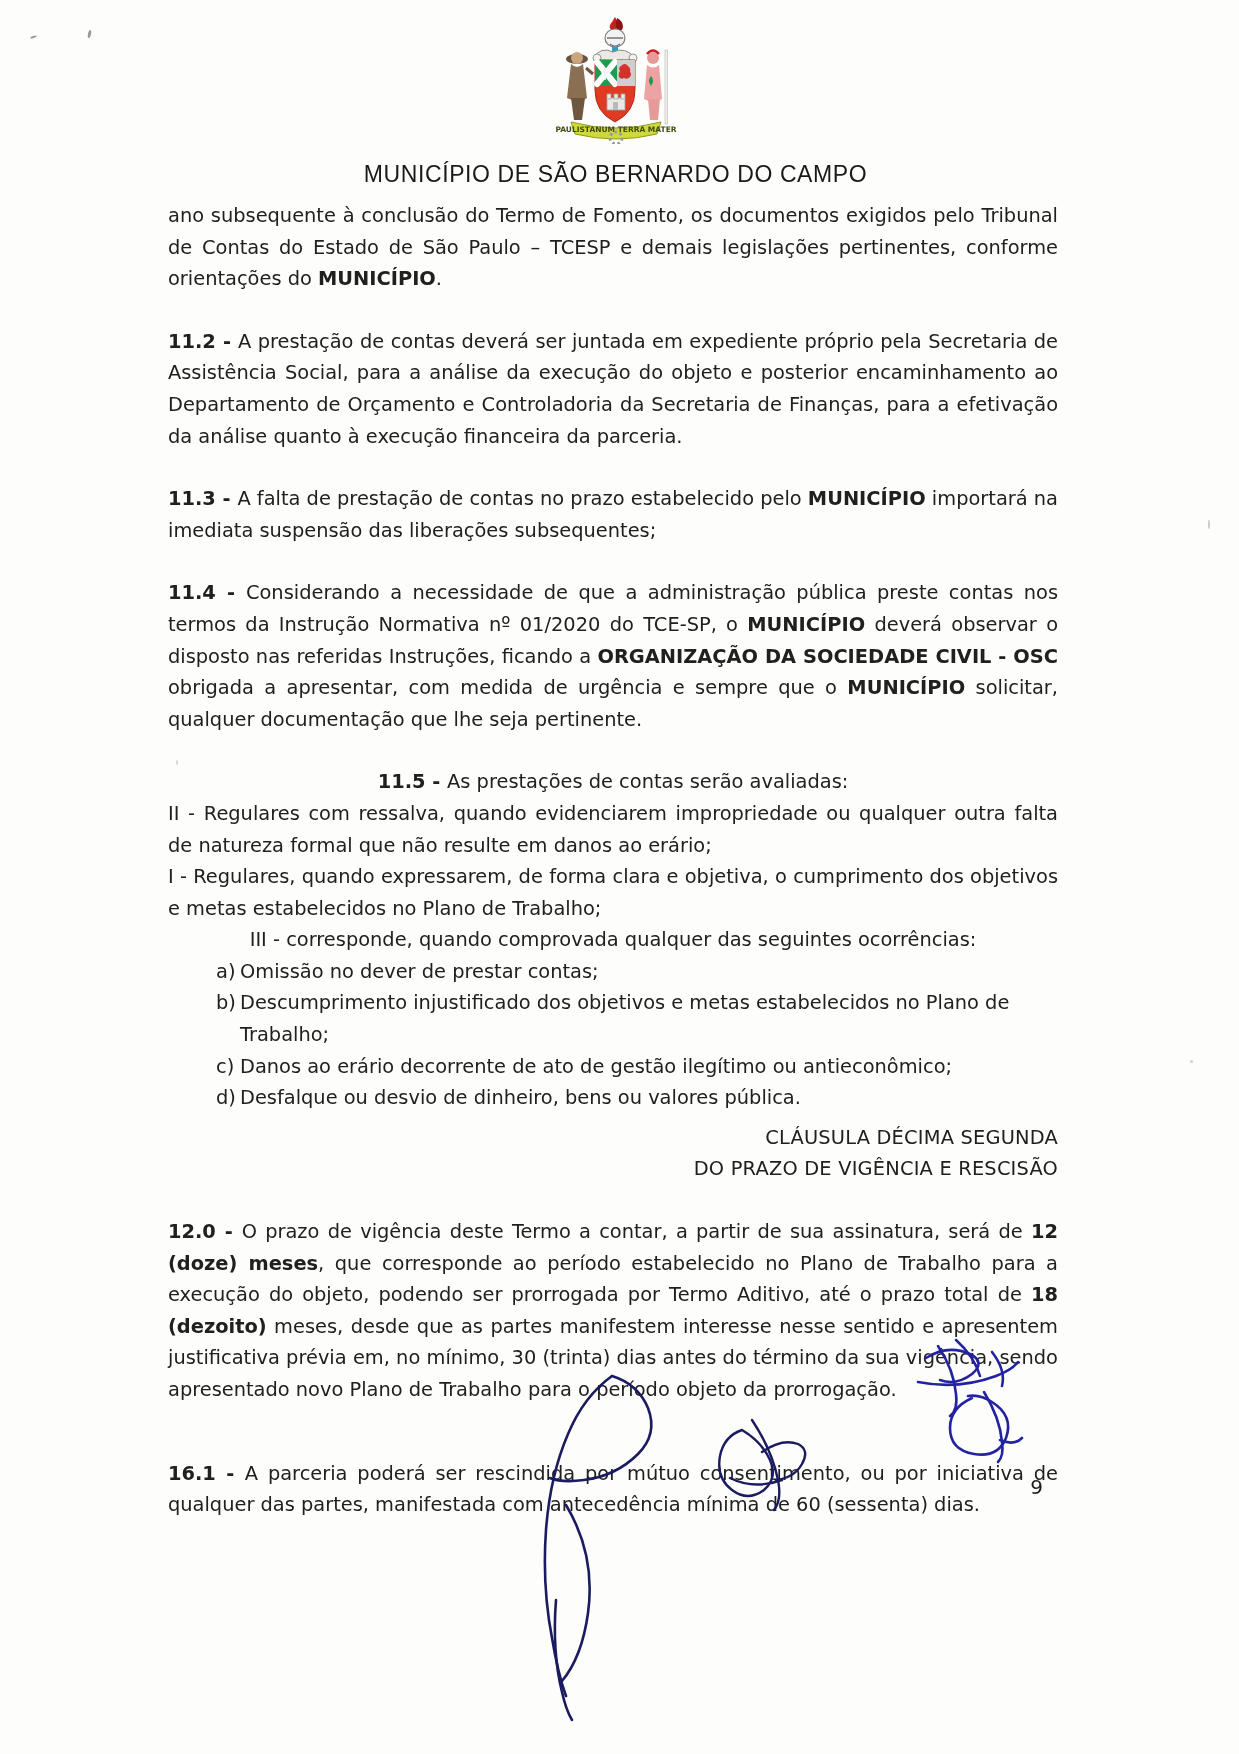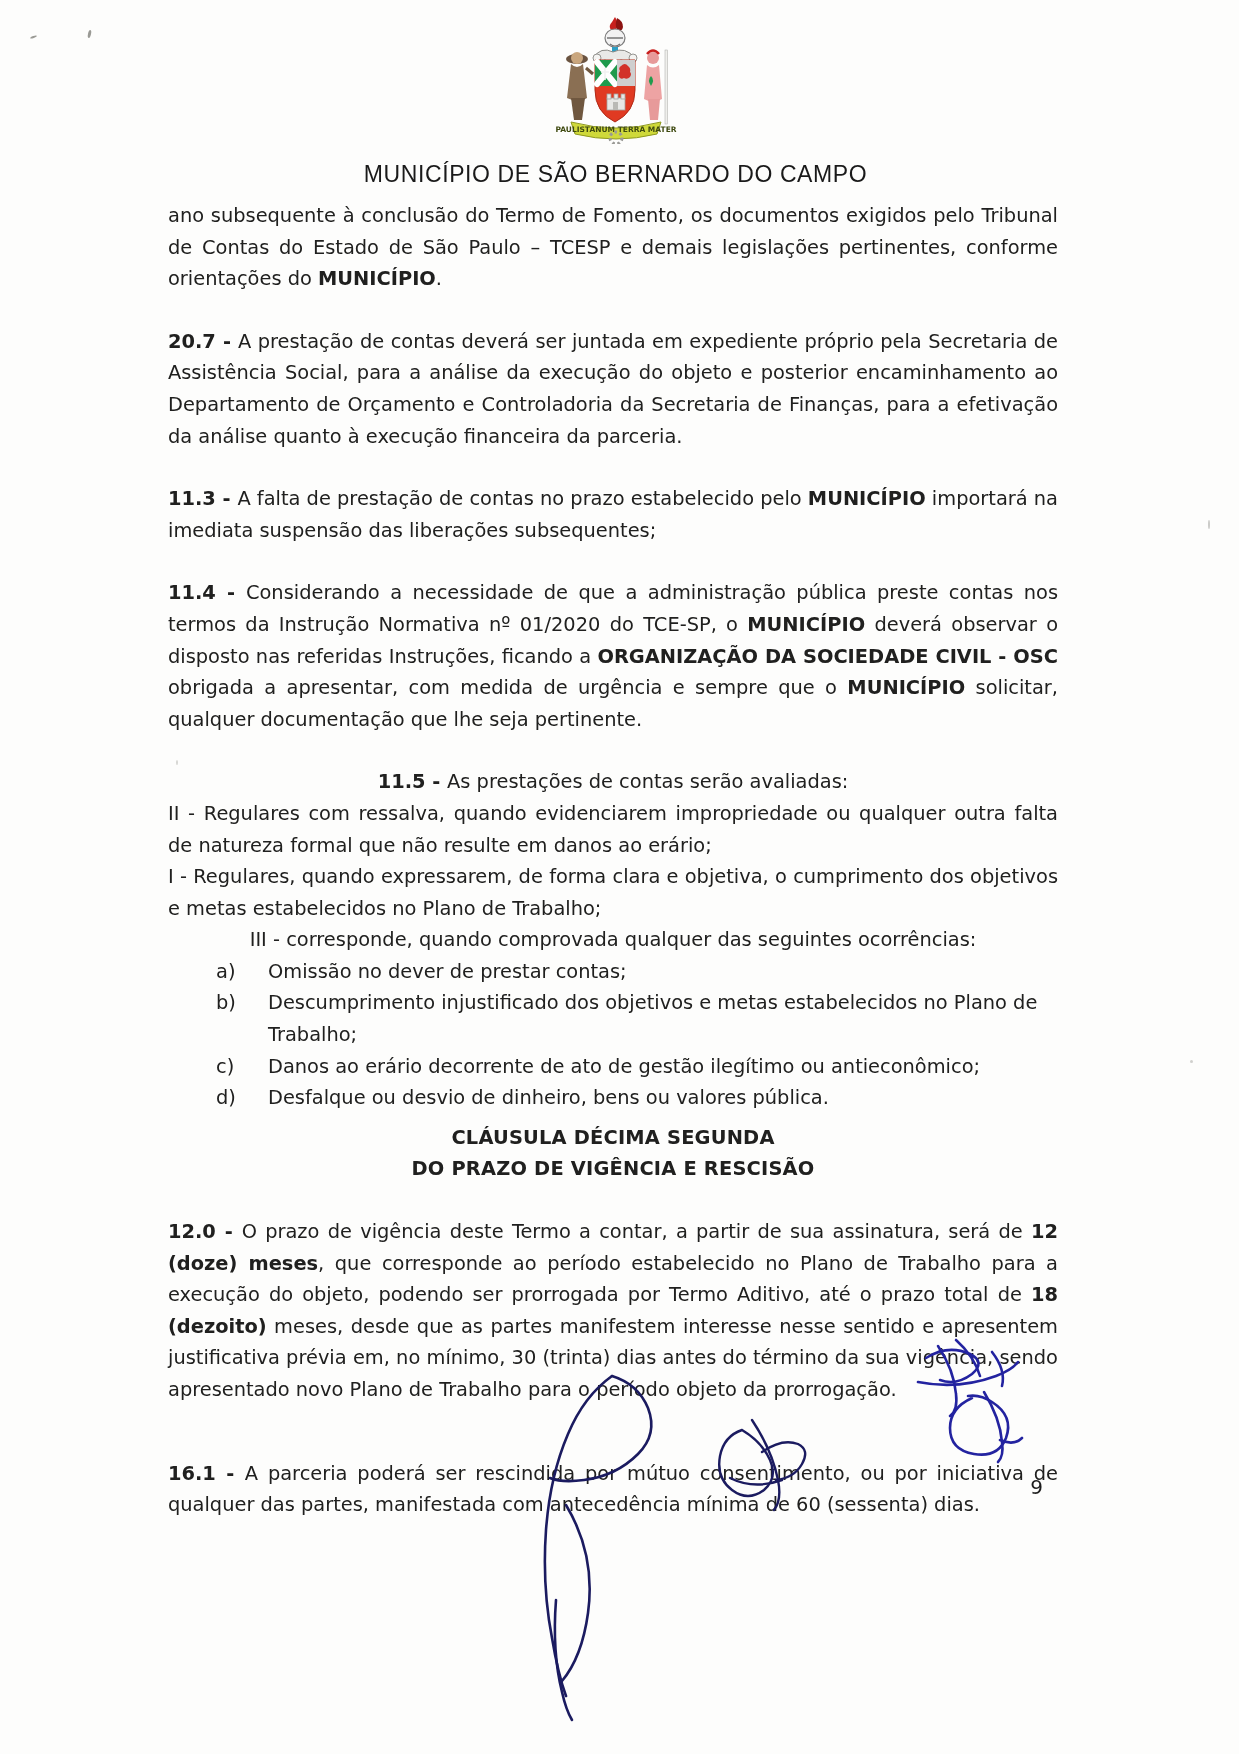--- a/index.html
+++ b/index.html
@@ -57,25 +57,25 @@
   .gap-sm { height: 8px; }
   .gap-lg { height: 52px; }
   b, .b { font-weight: bold; }
 
   .list-line { text-align: justify; }
   .list-line.nojust { text-align: center; }
 
   .alpha-list { margin: 0; padding: 0; list-style: none; }
   .alpha-item { display: flex; text-align: left; }
   .alpha-mark { width: 72px; flex: 0 0 72px; padding-left: 48px; }
-  .alpha-text { flex: 1 1 auto; margin-left: 28px; }
+  .alpha-text { flex: 1 1 auto; }
 
   .clause-title {
-    text-align: center;
-    font-weight: bold;
+    text-align: right;
+    font-weight: normal;
     letter-spacing: .2px;
   }
 
   
   .sig-layer { position: absolute; left: 0; top: 0; width: 1239px; height: 1754px; pointer-events: none; }
   .page-number {
     position: absolute;
     right: 196px;
     top: 1475px;
     font-size: 20px;
@@ -146,21 +146,21 @@
     </div>
     <div class="org-title">MUNICÍPIO DE SÃO BERNARDO DO CAMPO</div>
   </div>
 
   <div class="doc-body">
 
     <p class="para"><span>ano subsequente à conclusão do Termo de Fomento, os documentos exigidos pelo Tribunal de Contas do Estado de São Paulo – TCESP e demais legislações pertinentes, conforme orientações do </span><b>MUNICÍPIO</b><span>.</span></p>
 
     <div class="gap"></div>
 
-    <p class="para"><b>20.7 - </b><span>A prestação de contas deverá ser juntada em expediente próprio pela Secretaria de Assistência Social, para a análise da execução do objeto e posterior encaminhamento ao Departamento de Orçamento e Controladoria da Secretaria de Finanças, para a efetivação da análise quanto à execução financeira da parceria.</span></p>
+    <p class="para"><b>11.2 - </b><span>A prestação de contas deverá ser juntada em expediente próprio pela Secretaria de Assistência Social, para a análise da execução do objeto e posterior encaminhamento ao Departamento de Orçamento e Controladoria da Secretaria de Finanças, para a efetivação da análise quanto à execução financeira da parceria.</span></p>
 
     <div class="gap"></div>
 
     <p class="para"><b>11.3 - </b><span>A falta de prestação de contas no prazo estabelecido pelo </span><b>MUNICÍPIO</b><span> importará na imediata suspensão das liberações subsequentes;</span></p>
 
     <div class="gap"></div>
 
     <p class="para"><b>11.4 - </b><span>Considerando a necessidade de que a administração pública preste contas nos termos da Instrução Normativa nº 01/2020 do TCE-SP, o </span><b>MUNICÍPIO</b><span> deverá observar o disposto nas referidas Instruções, ficando a </span><b>ORGANIZAÇÃO DA SOCIEDADE CIVIL - OSC</b><span> obrigada a apresentar, com medida de urgência e sempre que o </span><b>MUNICÍPIO</b><span> solicitar, qualquer documentação que lhe seja pertinente.</span></p>
 
     <div class="gap"></div>

